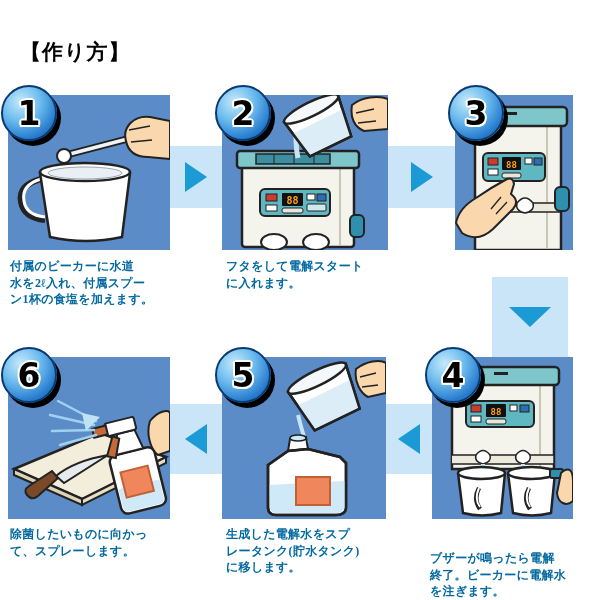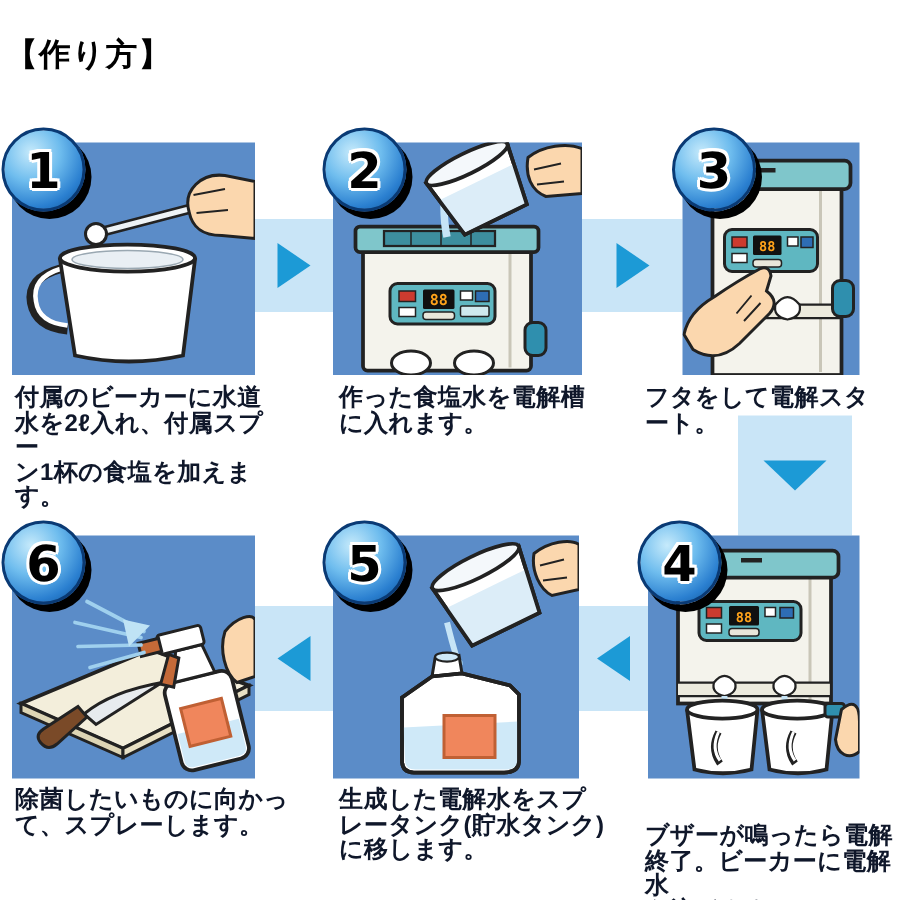--- a/index.html
+++ b/index.html
@@ -1,32 +1,32 @@
 <!DOCTYPE html>
 <html style="--box-blue: #5b8cc8; --band-blue: #c9e5f7; --arrow-blue: #1c9ad6; --machine-teal: #7fc6cb; --panel-teal: #5fb7c1; --display-orange: #ffa21a; --label-orange: #f0865c; --badge-navy: #10528f; --skin: #fbd7ae;"><head>
 <meta charset="utf-8">
 <style>
   html,body{margin:0;padding:0;background:#fff;}
   body{width:600px;height:600px;position:relative;overflow:hidden;
        font-family:"Liberation Sans","DejaVu Sans",sans-serif;}
   .canvas{position:absolute;inset:0;background:#fff;}
   .title{position:absolute;left:4px;top:22px;font-size:21px;font-weight:800;
-         color:#000;letter-spacing:1px;margin:0;}
+         color:#000;letter-spacing:1px;margin:16px;}
   .stepbox{position:absolute;background:var(--box-blue,#5b8cc8);}
   .stepbox svg{position:absolute;inset:0;width:100%;height:100%;display:block;}
   .badge{position:absolute;left:-7px;top:-10px;width:52px;height:52px;border-radius:50%;
          background:radial-gradient(circle at 34% 28%,#c6eafb 0%,#6fbdee 38%,#2a7fd0 72%,#10528f 100%);
          border:2px solid #0a3a74;box-shadow:4px 5px 0 #000;
          display:flex;align-items:center;justify-content:center;z-index:6;}
   .badge span{font-size:33px;font-weight:bold;color:#000;line-height:1;
          font-family:"DejaVu Sans",sans-serif;
          text-shadow:-2px 0 0 #fff,2px 0 0 #fff,0 -2px 0 #fff,0 2px 0 #fff,
                      -1.5px -1.5px 0 #fff,1.5px 1.5px 0 #fff,-1.5px 1.5px 0 #fff,1.5px -1.5px 0 #fff;}
-  .caption{position:absolute;font-size:16px;font-weight:700;color:#0f172a;
-           line-height:16.5px;letter-spacing:.3px;white-space:pre-line;}
+  .caption{position:absolute;font-size:12px;font-weight:700;color:#0369a1;
+           line-height:16.5px;letter-spacing:.3px;white-space:pre-line;font-family:Liberation Serif, serif;}
   .hband,.vband{position:absolute;background:var(--band-blue,#c9e5f7);
            display:flex;align-items:center;justify-content:center;}
   .tri-right{width:0;height:0;border-top:15px solid transparent;border-bottom:15px solid transparent;
            border-left:22px solid var(--arrow-blue,#1c9ad6);}
   .tri-left{width:0;height:0;border-top:15px solid transparent;border-bottom:15px solid transparent;
            border-right:22px solid var(--arrow-blue,#1c9ad6);}
   .tri-down{width:0;height:0;border-left:21px solid transparent;border-right:21px solid transparent;
            border-top:20px solid var(--arrow-blue,#1c9ad6);}
   svg text.disp{font-family:"DejaVu Sans Mono",monospace;font-weight:bold;fill:#ffa21a;}
 </style>
@@ -136,23 +136,22 @@
       </g>
     </svg>
     <div class="badge">
       <span>3</span>
     </div>
   </div>
 
   <div class="caption" style="left:10px;top:258px;width:180px">付属のビーカーに水道
 水を2ℓ入れ、付属スプー
 ン1杯の食塩を加えます。</div>
-  <div class="caption" style="left:226px;top:258px;width:178px">作った食塩水を電解槽
+  <div class="caption" style="left:226px;top:258px;width:178px">フタをして電解スタート
 に入れます。</div>
-  <div class="caption" style="left:430px;top:258px;width:165px">フタをして電解スタート。</div>
 
   <div class="vband" style="left:492px;top:277px;width:76px;height:80px">
     <div class="tri-down"></div>
   </div>
 
   <div class="stepbox" style="left:432px;top:357px;width:141px;height:162px">
     <svg viewBox="0 0 141 162">
       <g>
         <rect x="20" y="24" width="102" height="88" fill="#f4f3ec" stroke="#222" stroke-width="2.5"></rect>
         <line x1="108" y1="26" x2="108" y2="110" stroke="#c9c6b8" stroke-width="2"></line>

